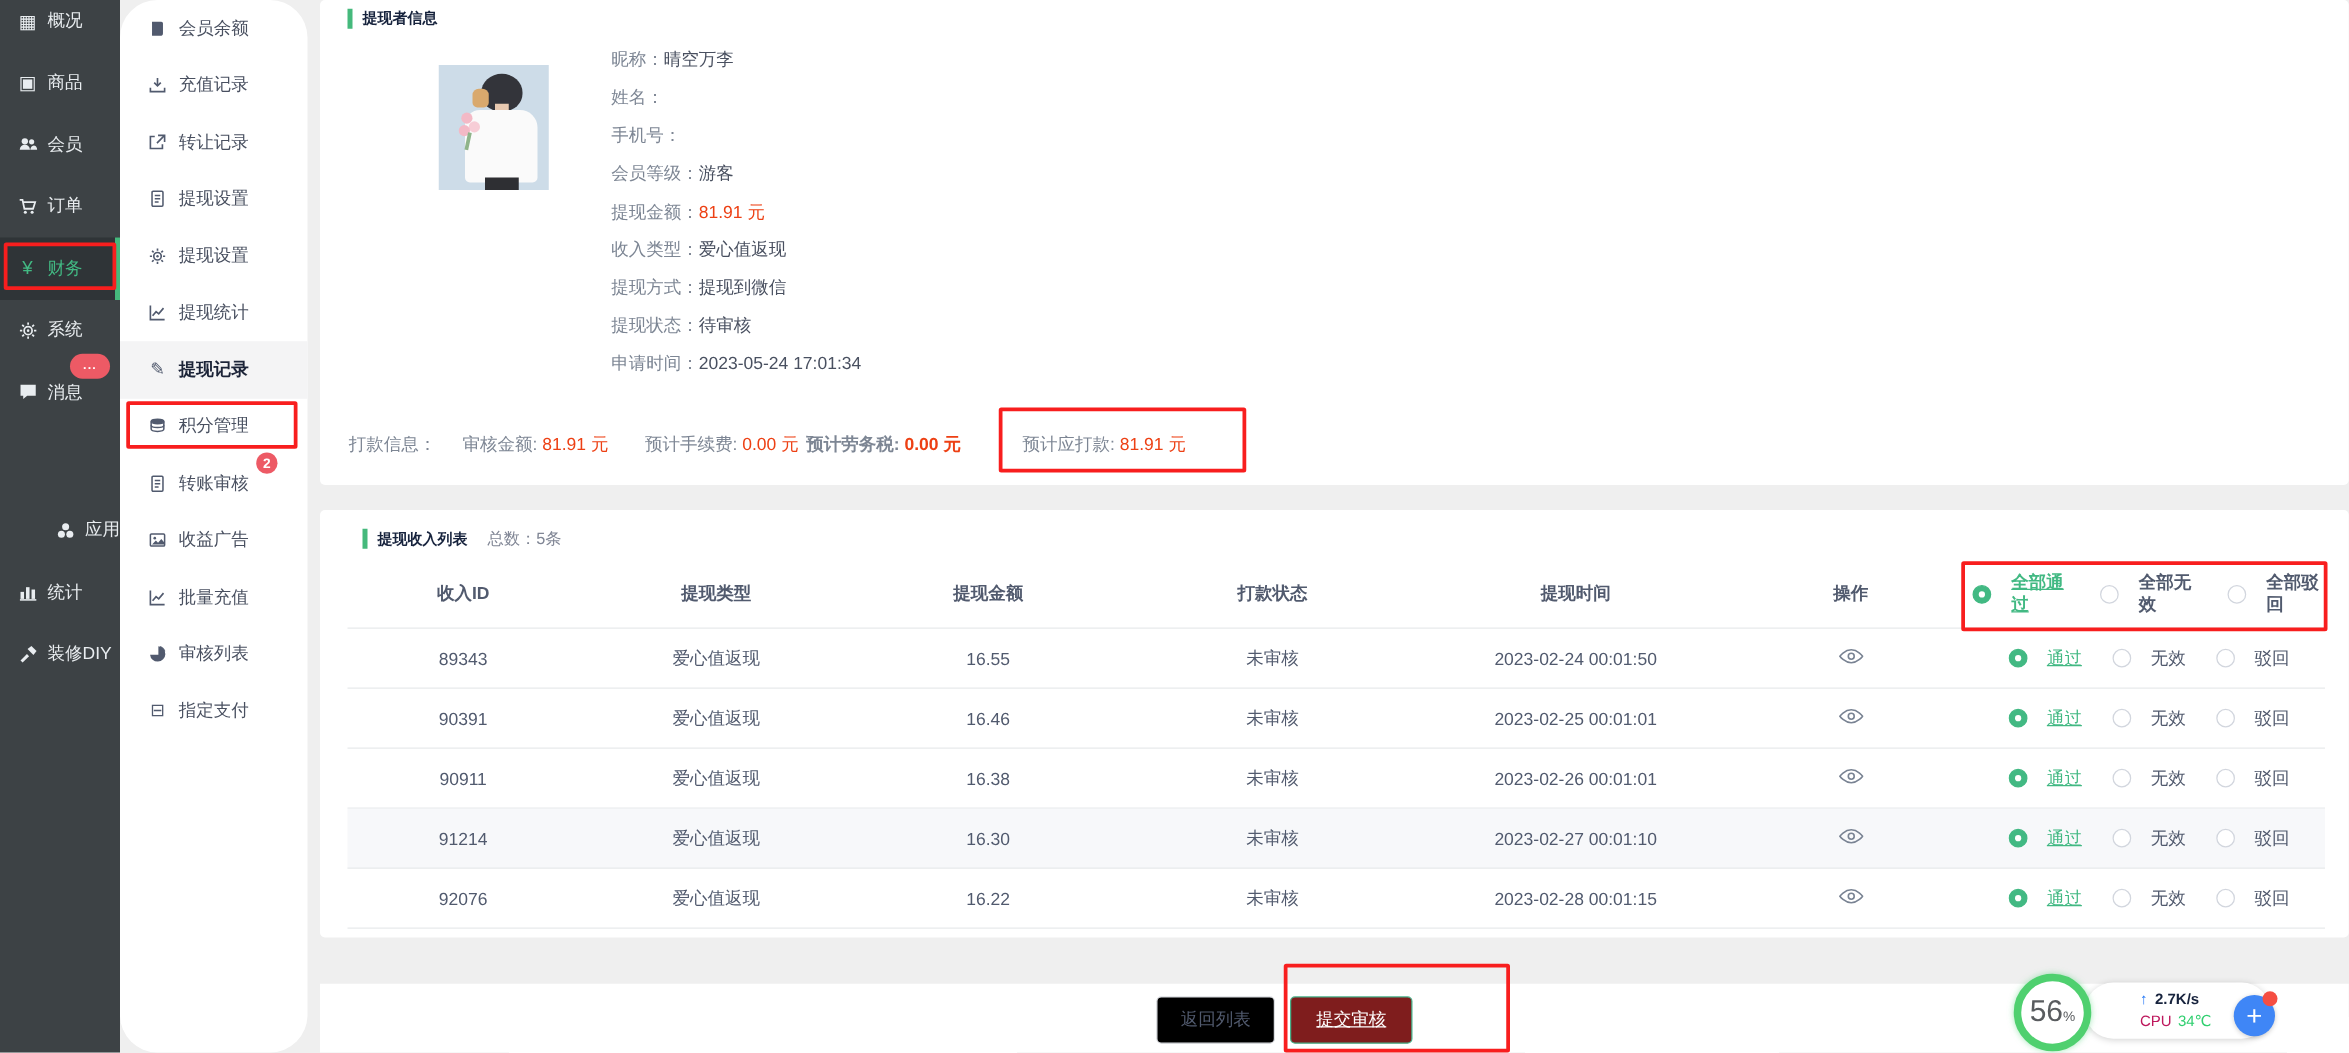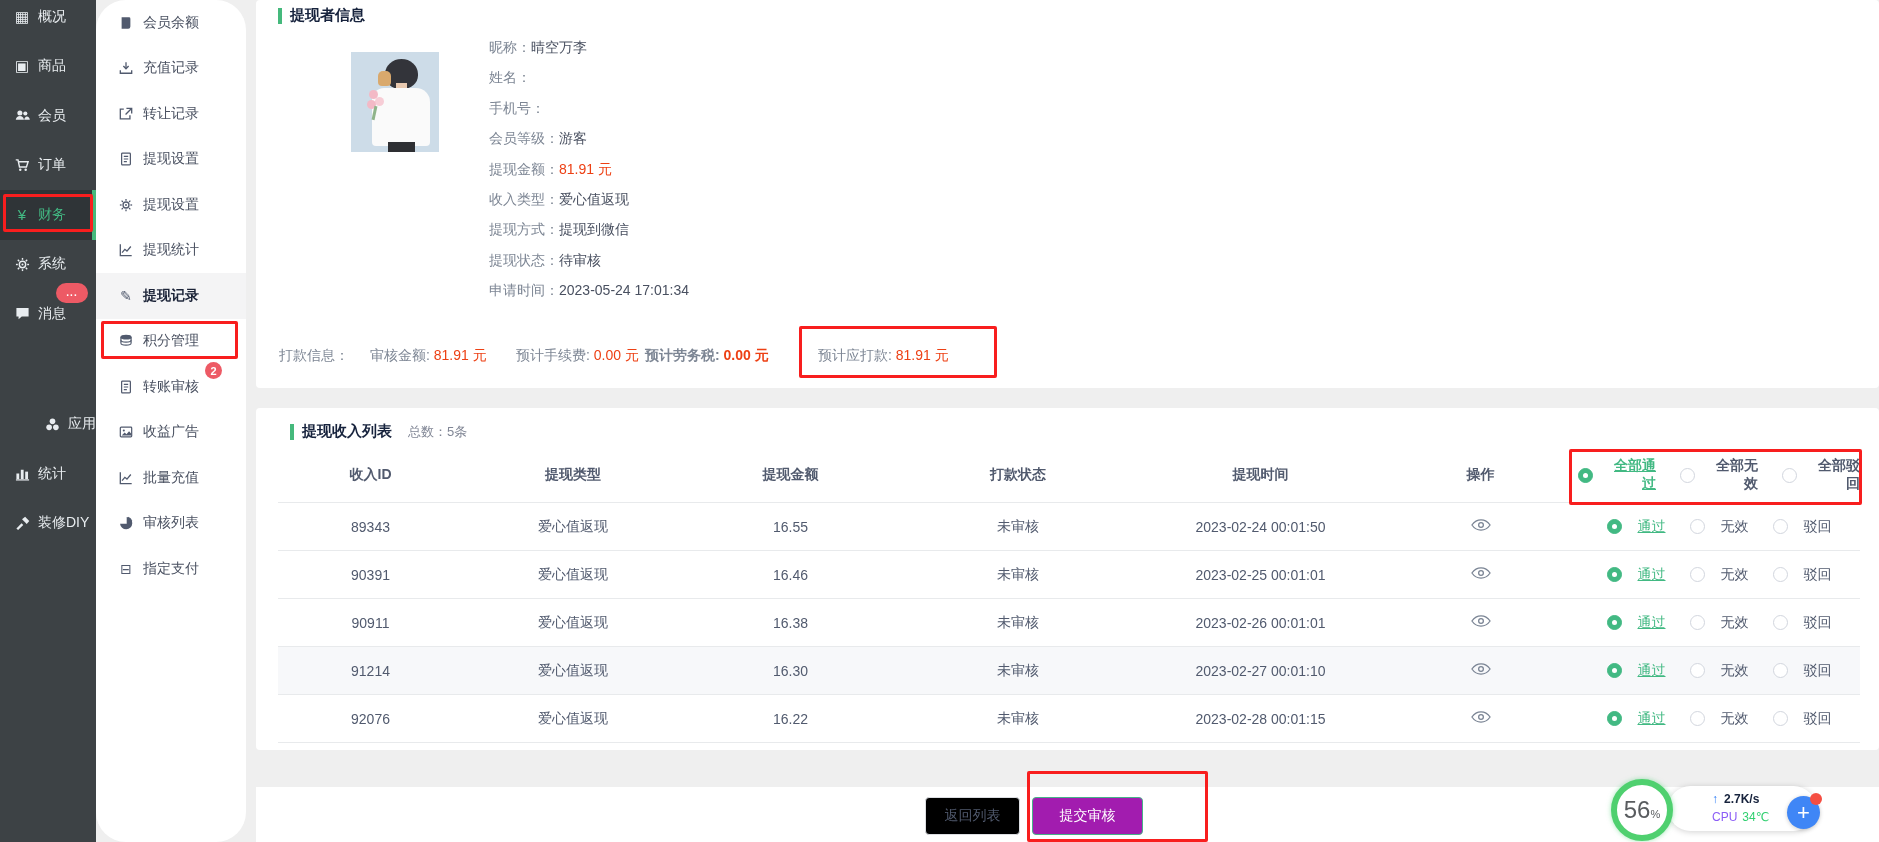--- a/index.html
+++ b/index.html
@@ -25,21 +25,21 @@
   .s-item .icn { width:18px; margin-right:8px; color:#515a6e; font-size:14px; display:inline-flex; justify-content:center; align-items:center; }
   .s-item .icn svg { width:14px; height:14px; }
   .s-item.active { background:#f4f4f5; font-weight:bold; color:#1c2438; }
   .s-badge { position:absolute; right:24px; top:-2px; width:17px; height:17px; border-radius:50%; background:#ed5a65; color:#fff; font-size:11px; font-weight:bold; display:flex; align-items:center; justify-content:center; }
   
   .card { position:absolute; background:#fff; border-radius:4px; }
   #card-withdrawer { left:256px; top:0; width:1623px; height:388px; }
   #card-income { left:256px; top:408px; width:1623px; height:342px; }
   .sec-title { position:absolute; display:flex; align-items:center; }
   .green-bar { width:4px; height:16px; background:#45b97c; margin-right:8px; }
-  .sec-title b { font-size:15px; color:#17233d; }
+  .sec-title b { font-size:12px; color:#17233d; }
   .sec-title .total { margin-left:16px; font-weight:normal; font-size:13px; color:#808695; }
   
   .avatar { position:absolute; left:95px; top:52px; width:88px; height:100px; background:#cddce8; overflow:hidden; }
   .av-hair { position:absolute; left:34px; top:7px; width:33px; height:30px; background:#33343a; border-radius:50% 50% 46% 46%; }
   .av-neck { position:absolute; left:45px; top:31px; width:11px; height:8px; background:#e8c9b0; }
   .av-shirt { position:absolute; left:21px; top:36px; width:58px; height:58px; background:#fafafa; border-radius:12px 14px 4px 4px; }
   .av-pants { position:absolute; left:37px; top:90px; width:27px; height:10px; background:#2e2f33; }
   .av-cat { position:absolute; left:27px; top:19px; width:13px; height:15px; background:#d9a96d; border-radius:5px 5px 4px 4px; }
   .av-fl1,.av-fl2,.av-fl3 { position:absolute; width:9px; height:9px; border-radius:50%; background:#f3b9c6; }
   .av-fl1 { left:18px; top:38px; } .av-fl2 { left:24px; top:45px; background:#f7cdd6; } .av-fl3 { left:16px; top:48px; }
@@ -53,45 +53,45 @@
   
   .pay-group { position:absolute; top:340px; height:30px; line-height:30px; white-space:nowrap; }
   .pay-label { color:#7d8694; }
   
   .tbl { position:absolute; left:22px; top:40px; width:1582px; }
   .tr { display:grid; grid-template-columns:185px 220px 215px 240px 245px 195px 282px; align-items:center; border-bottom:1px solid #e8eaec; height:48px; color:#515a6e; }
   .tr.head { height:55px; font-weight:bold; color:#515a6e; }
   .tr.hl { background:#f7f8fa; }
   .c { text-align:center; }
   .radio-group { display:flex; justify-content:center; align-items:center; gap:24px; }
-  .radio { display:inline-flex; align-items:center; gap:16px; cursor:pointer;text-align:right; }
+  .radio { display:inline-flex; align-items:center; gap:16px; cursor:pointer; }
   .radio .dot { width:15px; height:15px; border-radius:50%; border:1px solid #d2d6de; background:#fff; position:relative; flex:none; }
   .radio.sel .dot { background:#42b983; border-color:#42b983; }
   .radio.sel .dot::after { content:""; position:absolute; left:50%; top:50%; width:5px; height:5px; margin:-2.5px 0 0 -2.5px; border-radius:50%; background:#fff; }
   .radio .lbl { color:#515a6e; }
   .radio.sel .lbl { color:#42b983; text-decoration:underline; }
   .eye-btn { display:inline-flex; justify-content:center; color:#798393; cursor:pointer; }
   .eye-btn svg { width:20px; height:14px; }
   
   .footer-bar { position:absolute; left:256px; top:787px; width:1623px; height:55px; background:#fff; }
   .btn { position:absolute; top:10px; height:38px; border-radius:4px; font-size:14px; display:flex; align-items:center; justify-content:center; cursor:pointer; }
   .btn-back { left:669px; width:95px; background:#000000; border:1px solid #dcdee2; color:#515a6e; }
-  .btn-submit { left:776px; width:111px; background:#a21caf; border:1px solid #47b189; color:#fff; }
+  .btn-submit { left:776px; width:98px; background:#7f1d1d; border:1px solid #47b189; color:#fff;text-decoration:underline; }
   
   .ann { position:absolute; border:3px solid #f81e1e; border-radius:2px; pointer-events:none; z-index:50; }
   #ann-finance { left:3px; top:194px; width:90px; height:38px; }
   #ann-withdraw-records { left:101px; top:321px; width:137px; height:38px; }
   #ann-payout { left:799px; top:326px; width:198px; height:52px; }
   #ann-bulk { left:1569px; top:449px; width:293px; height:56px; }
   #ann-submit { left:1027px; top:771px; width:181px; height:71px; }
   
   .monitor-pill { position:absolute; left:1668px; top:786px; width:148px; height:45px; background:#fff; border-radius:23px; box-shadow:0 1px 6px rgba(0,0,0,.18); z-index:58; padding:4px 0 0 44px; font-size:12px; line-height:18px; white-space:nowrap; }
   .mp-up { color:#2b7cf6; margin-right:6px; }
   .mp-speed { color:#17233d; font-weight:bold; }
-  .mp-cpu { color:#8b5cf6; margin-right:5px; }
+  .mp-cpu { color:#be185d; margin-right:5px; }
   .mp-temp { color:#2fcf6f; }
   .monitor-circle { position:absolute; left:1611px; top:779px; width:62px; height:62px; border-radius:50%; background:#fff; border:6px solid #4fd06f; box-shadow:0 0 5px rgba(80,210,120,.55); z-index:59; display:flex; align-items:center; justify-content:center; color:#595c5f; }
   .mc-num { font-size:24px; }
   .mc-pct { font-size:11px; margin-top:8px; }
   .monitor-plus { position:absolute; left:1787px; top:796px; width:33px; height:33px; border-radius:50%; background:#3f86f6; color:#fff; z-index:60; display:flex; align-items:center; justify-content:center; font-size:22px; cursor:pointer; box-shadow:0 1px 4px rgba(0,0,0,.2); }
   .monitor-dot { position:absolute; left:1810px; top:793px; width:12px; height:12px; border-radius:50%; background:#f54e42; z-index:61; }
 </style>
 </head>
 <body>
 

